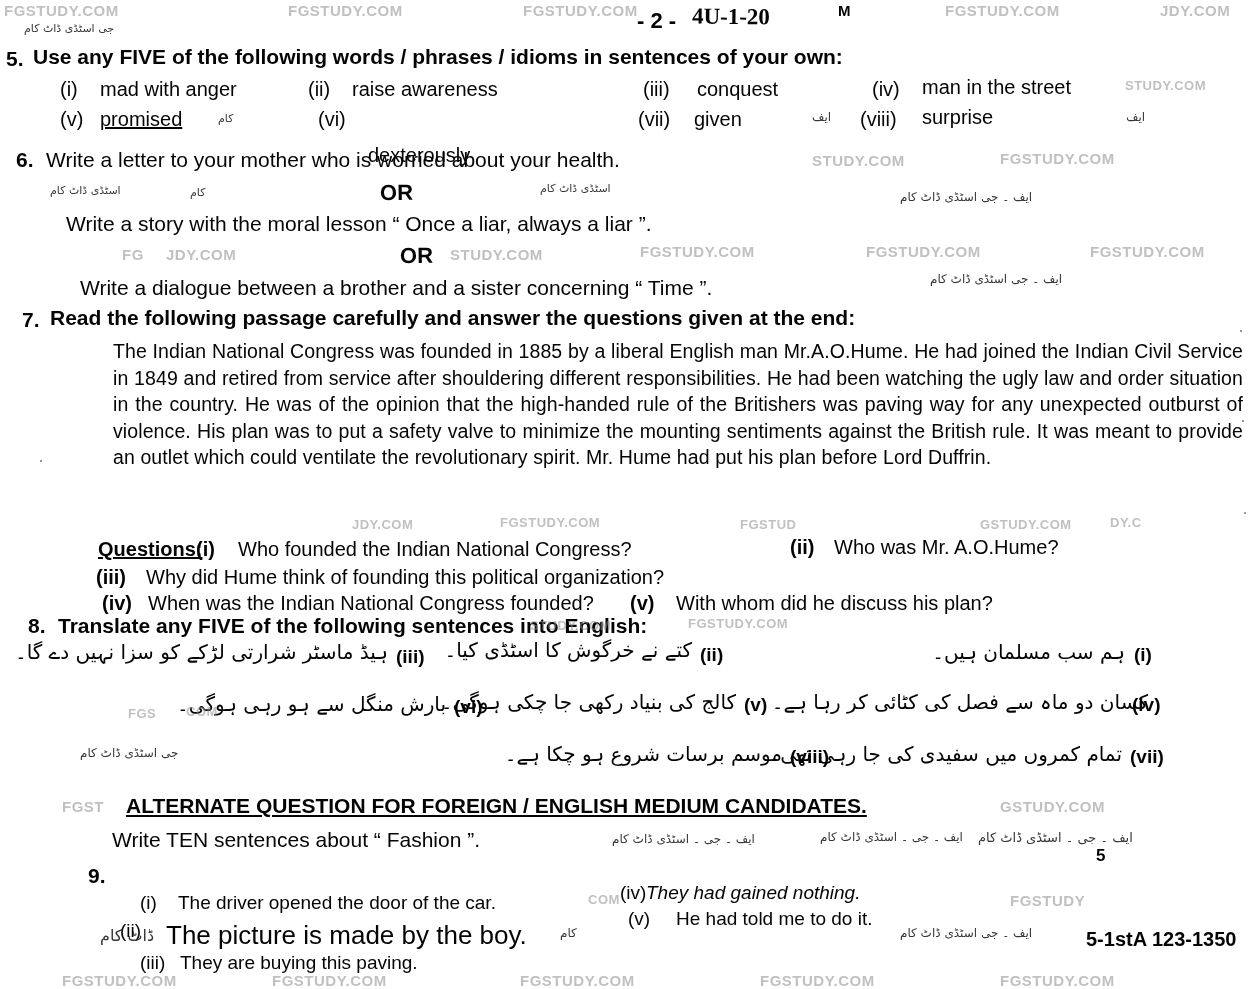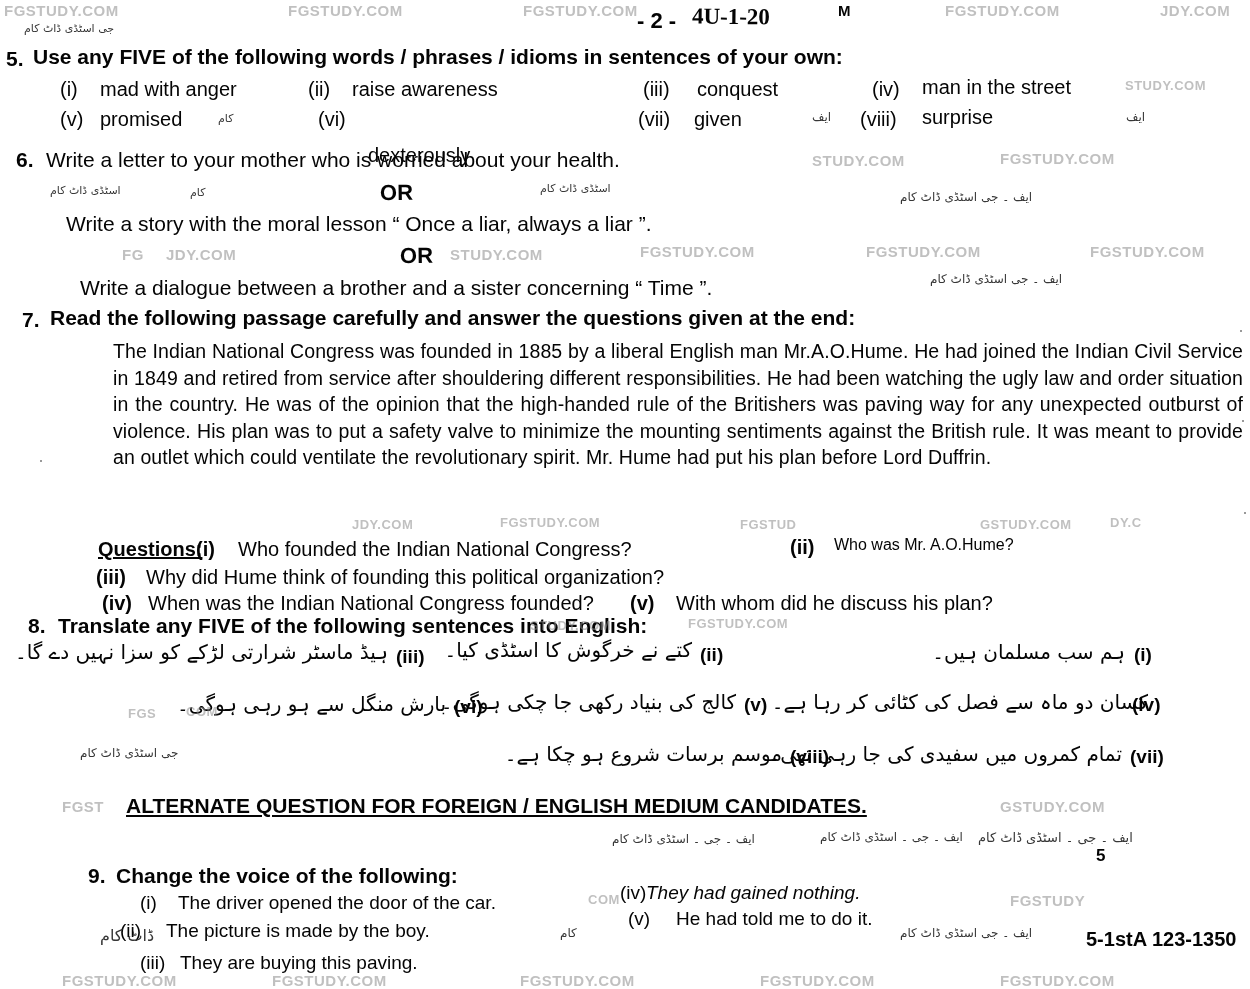--- a/index.html
+++ b/index.html
@@ -78,21 +78,21 @@
   <div class="blk" style="left:60px; top:78px; font-size:20px;">(i)</div>
   <div class="blk" style="left:100px; top:78px; font-size:20px;">mad with anger</div>
   <div class="blk" style="left:308px; top:78px; font-size:20px;">(ii)</div>
   <div class="blk" style="left:352px; top:78px; font-size:20px;">raise awareness</div>
   <div class="blk" style="left:643px; top:78px; font-size:20px;">(iii)</div>
   <div class="blk" style="left:697px; top:78px; font-size:20px;">conquest</div>
   <div class="blk" style="left:872px; top:78px; font-size:20px;">(iv)</div>
   <div class="blk" style="left:922px; top:76px; font-size:20px;">man in the street</div>
 
   <div class="blk" style="left:60px; top:108px; font-size:20px;">(v)</div>
-  <div class="blk" style="left:100px; top:108px; font-size:20px;">promised</div>
+  <div class="blk" style="left:100px; top:108px; font-size:20px;text-decoration:underline;">promised</div>
   <div class="blk" style="left:318px; top:108px; font-size:20px;">(vi)</div>
   <div class="blk" style="left:368px; top:108px; font-size:20px;margin-top:36px;">dexterously</div>
   <div class="blk" style="left:638px; top:108px; font-size:20px;">(vii)</div>
   <div class="blk" style="left:694px; top:108px; font-size:20px;">given</div>
   <div class="blk" style="left:860px; top:108px; font-size:20px;">(viii)</div>
   <div class="blk" style="left:922px; top:106px; font-size:20px;">surprise</div>
 
   <div class="wm small" style="left:1125px; top:78px;">STUDY.COM</div>
   <div class="urdu u-small" style="position:absolute; left:812px; top:110px; font-size:12px;">ایف</div>
   <div class="urdu u-small" style="position:absolute; left:1126px; top:110px; font-size:12px;">ایف</div>
@@ -130,21 +130,21 @@
   <div class="wm small" style="left:352px; top:517px;">JDY.COM</div>
   <div class="wm small" style="left:500px; top:515px;">FGSTUDY.COM</div>
   <div class="wm small" style="left:740px; top:517px;">FGSTUD</div>
   <div class="wm small" style="left:980px; top:517px;">GSTUDY.COM</div>
   <div class="wm small" style="left:1110px; top:515px;">DY.C</div>
 
   <div class="blk bold underline" style="left:98px; top:538px; font-size:20px;">Questions:</div>
   <div class="blk bold" style="left:196px; top:538px; font-size:20px;">(i)</div>
   <div class="blk" style="left:238px; top:538px; font-size:20px;">Who founded the Indian National Congress?</div>
   <div class="blk bold" style="left:790px; top:536px; font-size:20px;">(ii)</div>
-  <div class="blk" style="left:834px; top:536px; font-size:16px;">Who was Mr. A.O.Hume?</div>
+  <div class="blk" style="left:834px; top:536px; font-size:20px;">Who was Mr. A.O.Hume?</div>
 
   <div class="blk bold" style="left:96px; top:566px; font-size:20px;">(iii)</div>
   <div class="blk" style="left:146px; top:566px; font-size:20px;">Why did Hume think of founding this political organization?</div>
 
   <div class="blk bold" style="left:102px; top:592px; font-size:20px;">(iv)</div>
   <div class="blk" style="left:148px; top:592px; font-size:20px;">When was the Indian National Congress founded?</div>
   <div class="blk bold" style="left:630px; top:592px; font-size:20px;">(v)</div>
   <div class="blk" style="left:676px; top:592px; font-size:20px;">With whom did he discuss his plan?</div>
 
   <div class="blk qnum" style="left:28px; top:614px; font-size:21px;">8.</div>
@@ -171,32 +171,32 @@
   <div class="blk bold" style="left:1130px; top:746px; font-size:19px;">(vii)</div>
   <div class="blk urdu" style="left:840px; top:742px; font-size:20px; width:282px; text-align:right;">تمام کمروں میں سفیدی کی جا رہی تھی۔</div>
   <div class="blk bold" style="left:790px; top:746px; font-size:19px;">(viii)</div>
   <div class="blk urdu" style="left:540px; top:742px; font-size:20px; width:242px; text-align:right;">موسم برسات شروع ہو چکا ہے۔</div>
   <div class="urdu u-small" style="position:absolute; left:80px; top:746px; font-size:12px;">جی اسٹڈی ڈاٹ کام</div>
 
   <div class="wm" style="left:62px; top:798px;">FGST</div>
   <div class="blk bold underline" style="left:126px; top:794px; font-size:21px;">ALTERNATE QUESTION FOR FOREIGN / ENGLISH MEDIUM CANDIDATES.</div>
   <div class="wm" style="left:1000px; top:798px;">GSTUDY.COM</div>
 
+  <div class="blk" style="left:112px; top:828px; font-size:21px;">Write TEN sentences about “ Fashion ”.</div>
   <div class="urdu u-small" style="position:absolute; left:612px; top:832px; font-size:12px;">ایف ۔ جی ۔ اسٹڈی ڈاٹ کام</div>
   <div class="urdu u-small" style="position:absolute; left:820px; top:830px; font-size:12px;">ایف ۔ جی ۔ اسٹڈی ڈاٹ کام</div>
   <div class="urdu u-small" style="position:absolute; left:978px; top:830px; font-size:13px;">ایف ۔ جی ۔ اسٹڈی ڈاٹ کام</div>
   <div class="blk bold" style="left:1096px; top:846px; font-size:17px;">5</div>
 
   <div class="blk qnum" style="left:88px; top:864px; font-size:21px;">9.</div>
-  <div class="blk bold" style="left:116px; top:864px; font-size:21px;">Change the voice of the following:</div>
 
   <div class="blk" style="left:140px; top:892px; font-size:19px;">(i)</div>
   <div class="blk" style="left:178px; top:892px; font-size:19px;">The driver opened the door of the car.</div>
   <div class="blk" style="left:120px; top:920px; font-size:19px;">(ii)</div>
-  <div class="blk" style="left:166px; top:920px; font-size:19px;">The picture is made by the boy.</div>
+  <div class="blk" style="left:166px; top:920px; font-size:26px;">The picture is made by the boy.</div>
   <div class="blk" style="left:140px; top:952px; font-size:19px;">(iii)</div>
   <div class="blk" style="left:180px; top:952px; font-size:19px;">They are buying this paving.</div>
 
   <div class="wm small" style="left:588px; top:892px;">COM</div>
   <div class="blk" style="left:620px; top:882px; font-size:19px;">(iv)</div>
   <div class="blk" style="left:646px; top:882px; font-size:19px;font-style:italic;">They had gained nothing.</div>
   <div class="blk" style="left:628px; top:908px; font-size:19px;">(v)</div>
   <div class="blk" style="left:676px; top:908px; font-size:19px;">He had told me to do it.</div>
 
   <div class="wm" style="left:1010px; top:892px;">FGSTUDY</div>

